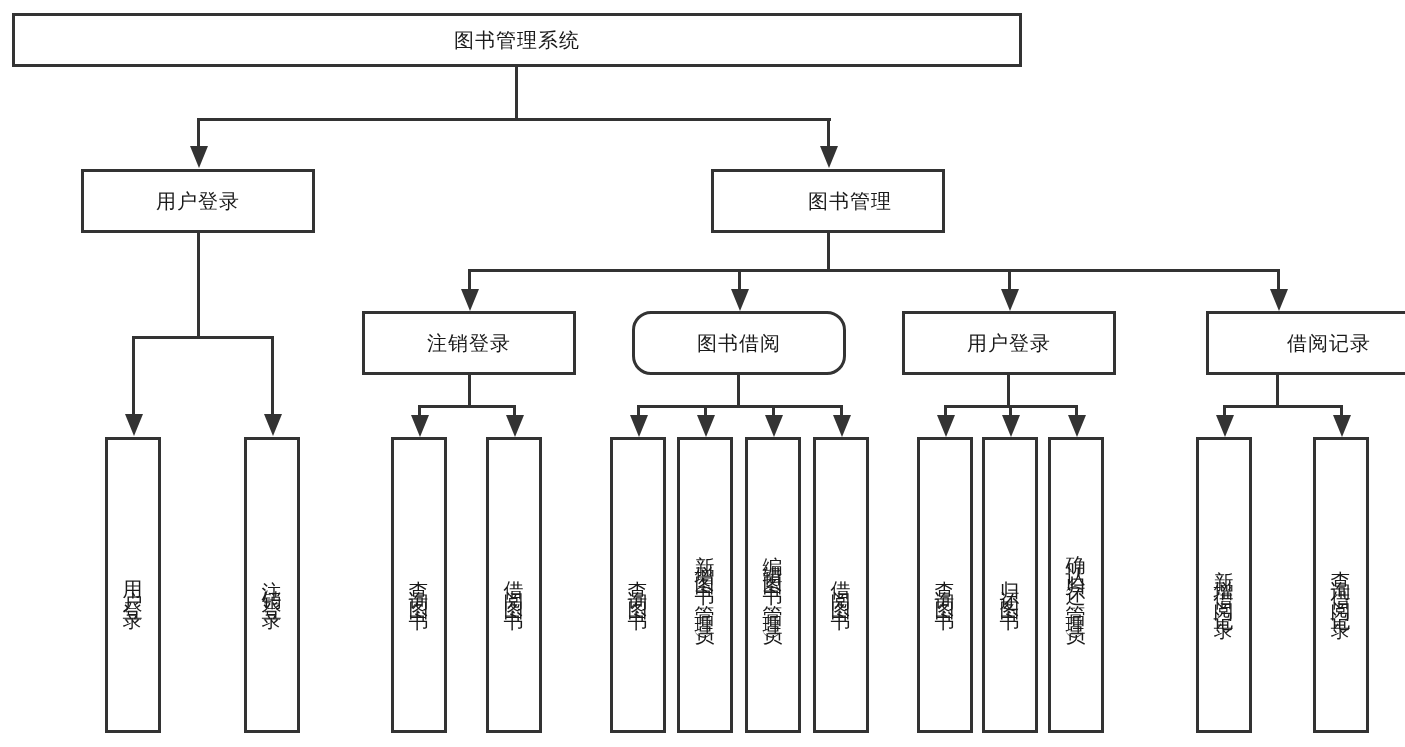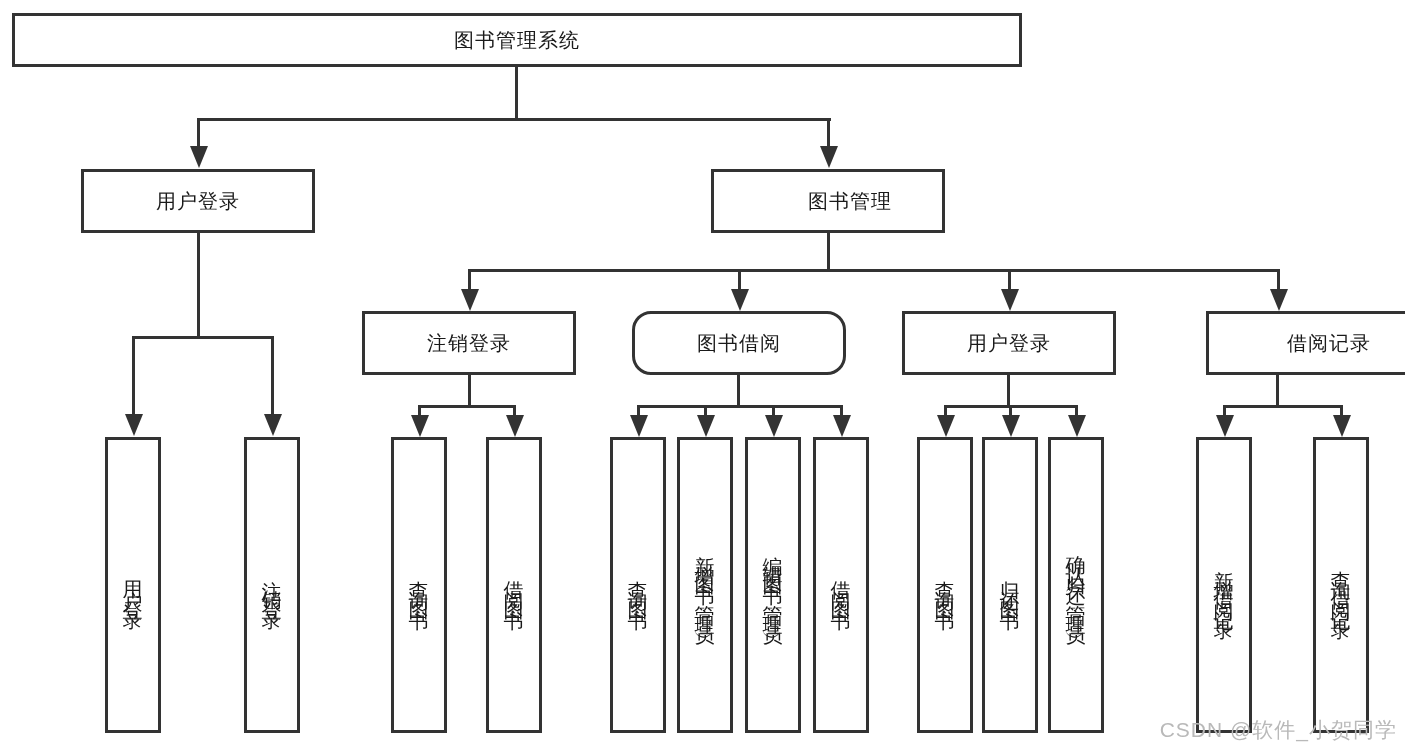--- a/index.html
+++ b/index.html
@@ -185,15 +185,14 @@
   <div class="line" style="left:1075px; top:405px; width:3px; height:12px;"></div>
   <div class="arrow" style="left:1067.5px; top:415px;"></div>
 
   <div class="line" style="left:1276px; top:375px; width:3px; height:33px;"></div>
   <div class="line" style="left:1223px; top:405px; width:120px; height:3px;"></div>
   <div class="line" style="left:1223px; top:405px; width:3px; height:12px;"></div>
   <div class="arrow" style="left:1215.5px; top:415px;"></div>
   <div class="line" style="left:1340px; top:405px; width:3px; height:12px;"></div>
   <div class="arrow" style="left:1332.5px; top:415px;"></div>
 
-  <div id="watermark">CSDN @软件_小贺同学</div>
 
 </div>
 
 </body></html>

